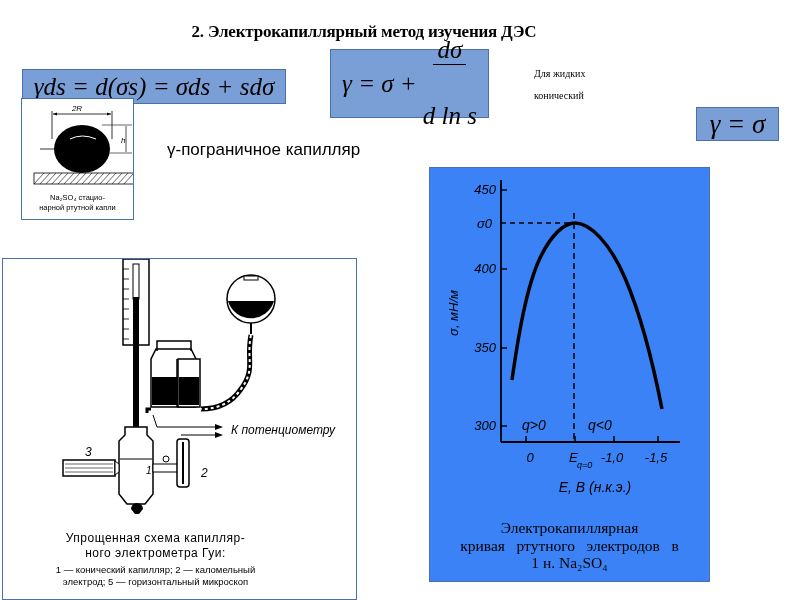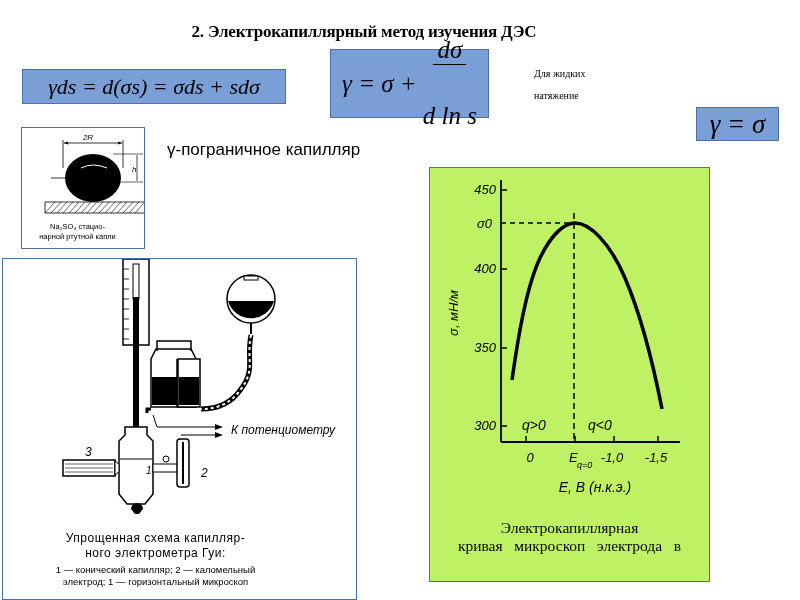--- a/index.html
+++ b/index.html
@@ -3,37 +3,37 @@
 <meta charset="utf-8">
 <style>
   html, body { margin:0; padding:0; }
   body { width:800px; height:600px; background:#ffffff; position:relative; overflow:hidden;
          font-family:"Liberation Serif", serif; color:#000; }
   .abs { position:absolute; }
   .title { left:0; top:14px; width:728px; text-align:center; font-weight:bold; font-size:17px;
            font-family:"Liberation Serif", serif; letter-spacing:-0.2px;margin-top:8px; }
   .fbox { background:#7a9fd6; border:1px solid #4b6fa8; display:flex; align-items:center;
           justify-content:center; font-family:"Liberation Serif", serif; font-style:italic; color:#000; }
-  .eq1 { left:22px; top:69px; width:262px; height:33px; font-size:22px; }
+  .eq1 { left:22px; top:69px; width:262px; height:33px; font-size:25px; }
   .eq2 { left:330px; top:49px; width:157px; height:67px; font-size:25px; }
   .eq3 { left:696px; top:67px; width:81px; height:32px; font-size:27px;margin-top:40px; }
   .frac { display:inline-flex; flex-direction:column; align-items:center; margin-left:6px; }
   .frac .num { border-bottom:1.5px solid #000; padding:0 4px; line-height:28px; }
   .frac .den { line-height:30px;margin-top:36px; }
   .note { left:534px; top:63px; font-size:10px; line-height:22px; }
   .gamma-label { left:167px; top:140px; font-size:17px; font-family:"Liberation Sans", sans-serif; }
-  .drop-box { left:21px; top:127px; width:111px; height:120px; border:1px solid #4b6fa8; background:#fff;padding-left:11px; }
+  .drop-box { left:21px; top:98px; width:111px; height:120px; border:1px solid #4b6fa8; background:#fff; }
   .drop-cap { position:absolute; left:0; width:111px; text-align:center; font-size:7.5px;
               font-family:"Liberation Sans", sans-serif; line-height:10px; }
   .app-box { left:2px; top:258px; width:305px; height:340px; border:1px solid #4b6fa8; background:#fff;padding-left:48px; }
   .app-cap1 { position:absolute; left:0; width:305px; text-align:center; font-size:12px; line-height:15px;
               font-family:"Liberation Sans", sans-serif; letter-spacing:0.5px; }
   .app-cap2 { position:absolute; left:0; width:305px; text-align:center; font-size:9.5px; line-height:12px;
               font-family:"Liberation Sans", sans-serif; }
-  .chart-box { left:429px; top:167px; width:279px; height:413px; border:1px solid #4b6fa8; background:#bef264; }
+  .chart-box { left:429px; top:167px; width:279px; height:413px; border:1px solid #4b6fa8; background:#3b82f6; }
   .chart-cap { position:absolute; left:0; width:279px; text-align:center; font-size:15.5px; line-height:17px;
                font-family:"Liberation Serif", serif; }
   svg text { font-family:"Liberation Sans", sans-serif; font-style:italic; }
 </style>
 </head>
 <body>
 
 <div class="abs title">2. Электрокапиллярный метод изучения ДЭС</div>
 
 <div class="abs fbox eq1">
@@ -43,21 +43,21 @@
 <div class="abs fbox eq2">
   <span>γ = σ +</span>
   <span class="frac">
     <span class="num">dσ</span>
     <span class="den">d ln s</span>
   </span>
 </div>
 
 <div class="abs note">
   <div>Для жидких</div>
-  <div>натяжение</div>
+  <div>конический</div>
 </div>
 
 <div class="abs fbox eq3">
   <span>γ = σ</span>
 </div>
 
 <div class="abs gamma-label">γ-пограничное капилляр</div>
 
 <div class="abs drop-box">
   <svg width="111" height="90" viewBox="0 0 111 90">
@@ -158,21 +158,21 @@
       <line x1="14" y1="205" x2="62" y2="205"></line>
         <line x1="14" y1="209" x2="62" y2="209"></line>
         <line x1="14" y1="213" x2="62" y2="213"></line>
     </g>
     <polygon points="64,202 68,205 68,213 64,216" fill="#fff" stroke="#000"></polygon>
     <text x="34" y="197" font-size="12">3</text>
   </svg>
   <div class="app-cap1" style="top:272px;">Упрощенная схема капилляр-</div>
   <div class="app-cap1" style="top:287px;">ного электрометра Гуи:</div>
   <div class="app-cap2" style="top:305px;">1 — конический капилляр; 2 — каломельный</div>
-  <div class="app-cap2" style="top:317px;">электрод; 1 — горизонтальный микроскоп</div>
+  <div class="app-cap2" style="top:317px;">электрод; 5 — горизонтальный микроскоп</div>
 </div>
 
 <div class="abs chart-box">
   <svg width="279" height="350" viewBox="0 0 279 350">
 
     <line x1="71" y1="12" x2="71" y2="274" stroke="#000" stroke-width="1.8"></line>
     <line x1="71" y1="274" x2="250" y2="274" stroke="#000" stroke-width="1.8"></line>
 
     <g stroke="#000" stroke-width="1.5">
       <line x1="71" y1="22" x2="77" y2="22"></line>
@@ -199,14 +199,15 @@
     <text x="158" y="262" font-size="14">q&lt;0</text>
 
     <text x="100" y="294" font-size="13" text-anchor="middle">0</text>
     <text x="139" y="294" font-size="13">E</text>
     <text x="147" y="300" font-size="9">q=0</text>
     <text x="182" y="294" font-size="13" text-anchor="middle">-1,0</text>
     <text x="226" y="294" font-size="13" text-anchor="middle">-1,5</text>
     <text x="165" y="324" font-size="14" text-anchor="middle">E, B (н.к.э.)</text>
   </svg>
   <div class="chart-cap" style="top:351px;">Электрокапиллярная</div>
-  <div class="chart-cap" style="top:369px; white-space:pre;">кривая   микроскоп   электрода   в</div>
+  <div class="chart-cap" style="top:369px; white-space:pre;">кривая   ртутного   электродов   в</div>
+  <div class="chart-cap" style="top:386px;">1 н. Na₂SO₄</div>
 </div>
 
 </body></html>

